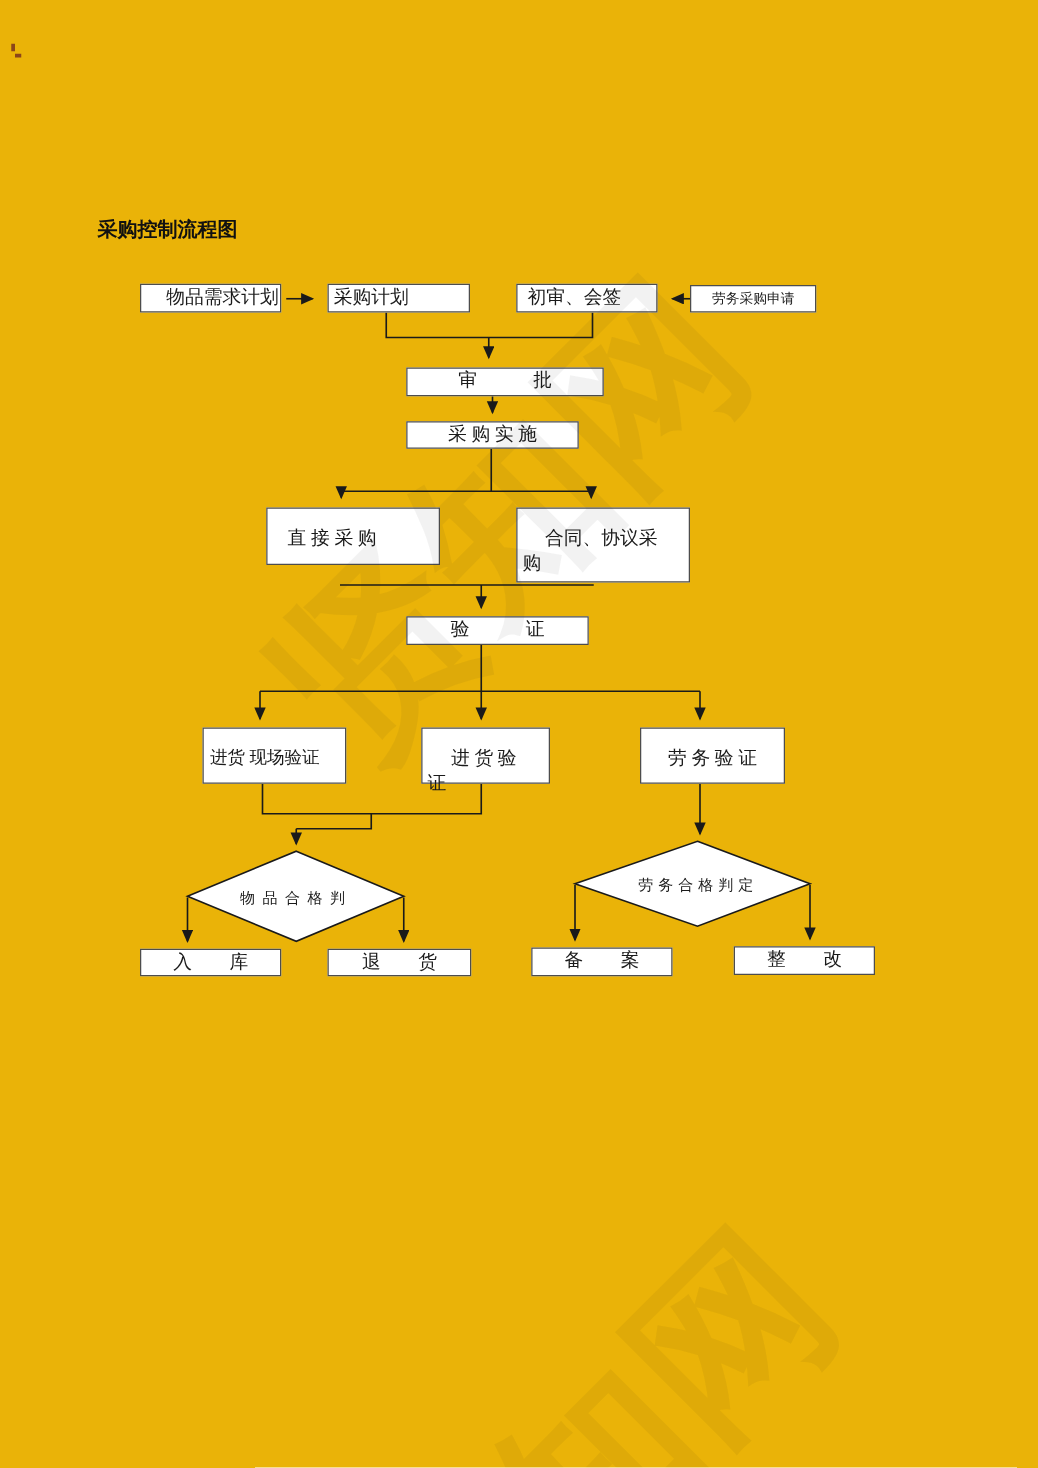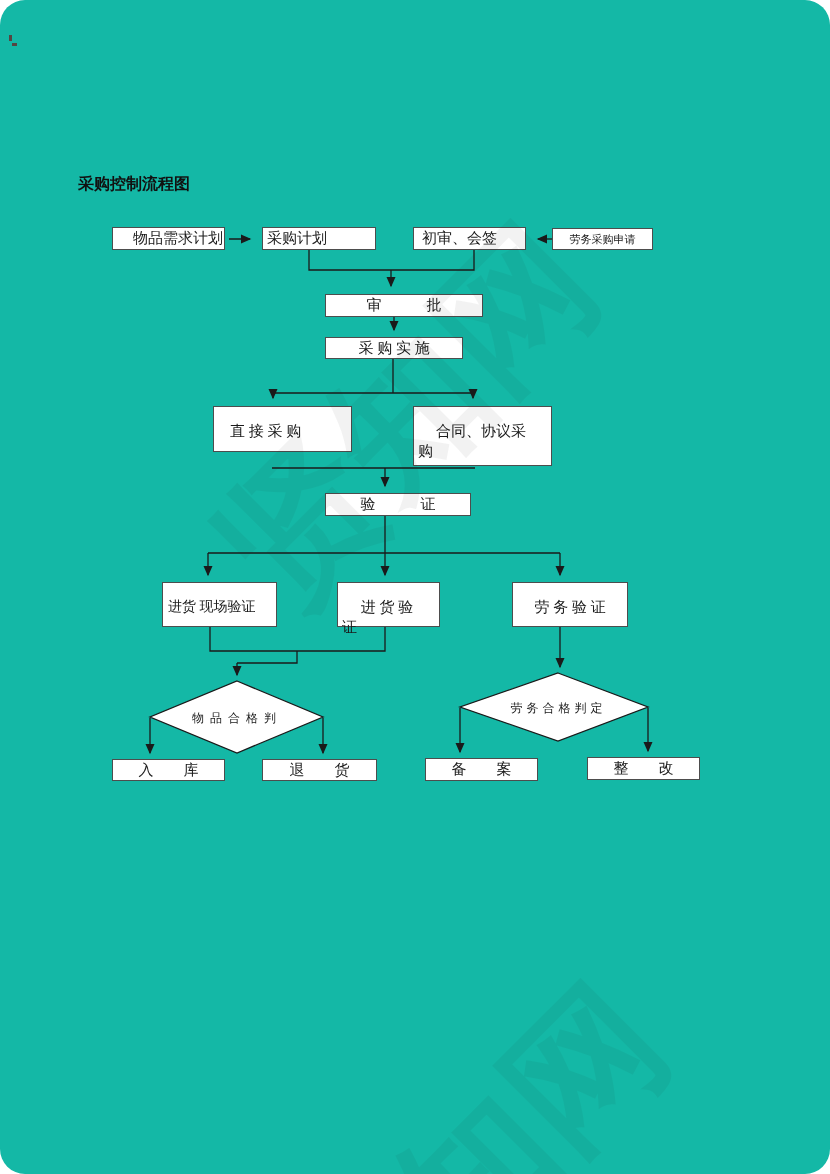--- a/index.html
+++ b/index.html
@@ -1,17 +1,17 @@
 <!DOCTYPE html>
 <html><head>
 <meta charset="utf-8">
 <style>
   html,body{margin:0;padding:0;background:#ffffff;}
-  .page{position:relative;width:830px;height:1174px;background:#14b8a6;overflow:hidden;
-        font-family:"Liberation Serif","DejaVu Serif",serif;color:#1a1a1a;border-radius:25px;}
+  .page{position:relative;width:830px;height:1174px;background:#eab308;overflow:hidden;
+        font-family:"Liberation Serif","DejaVu Serif",serif;color:#1a1a1a;}
   .title{position:absolute;left:78px;top:174px;font-size:16px;font-weight:bold;
          font-family:"Liberation Sans","DejaVu Sans",sans-serif;color:#111;}
   .node{position:absolute;border:1px solid #4d4d4d;background:#ffffff;
         font-size:15px;line-height:21px;white-space:pre-line;box-sizing:border-box;}
   .c{text-align:center;}
   .l{text-align:left;}
   .topline{line-height:20px;padding-top:14px;}
   #n-demand{left:112px;top:227px;width:113px;height:23px;padding-left:20px;}
   #n-plan{left:262px;top:227px;width:114px;height:23px;padding-left:4px;}
   #n-review{left:413px;top:227px;width:113px;height:23px;padding-left:8px;}

